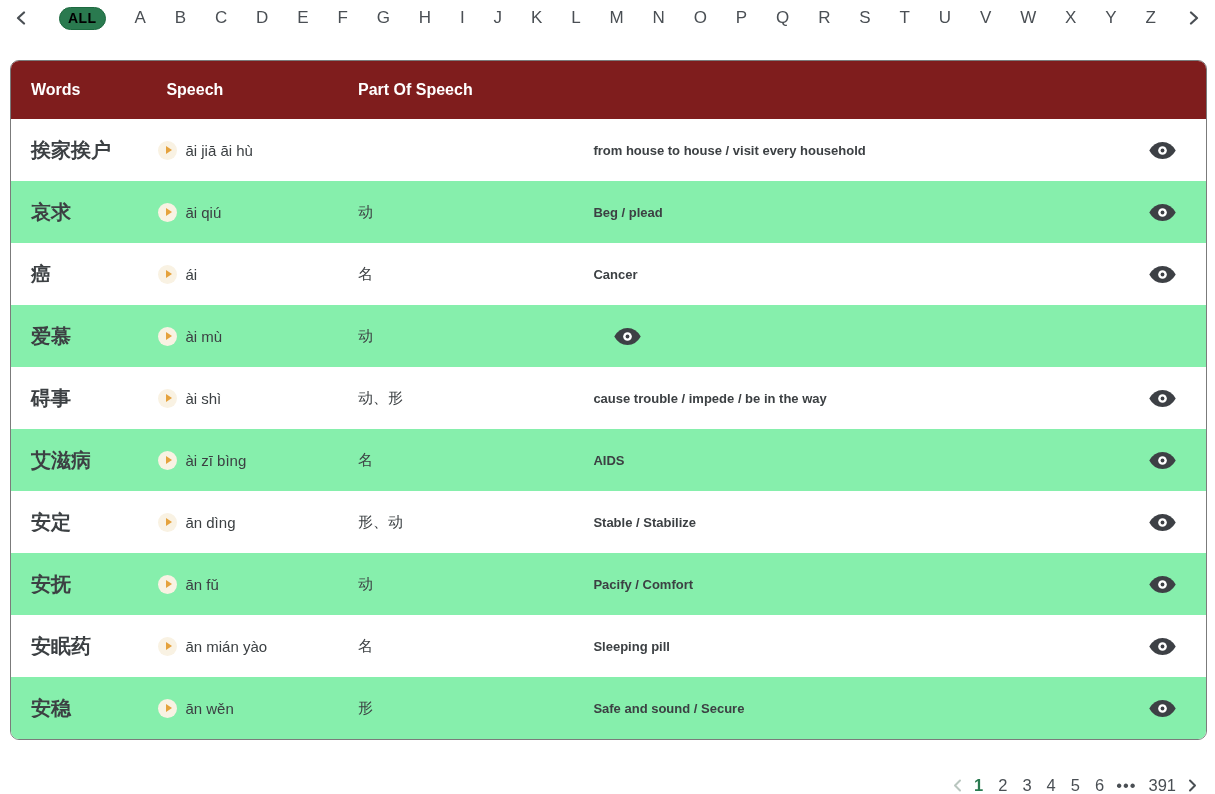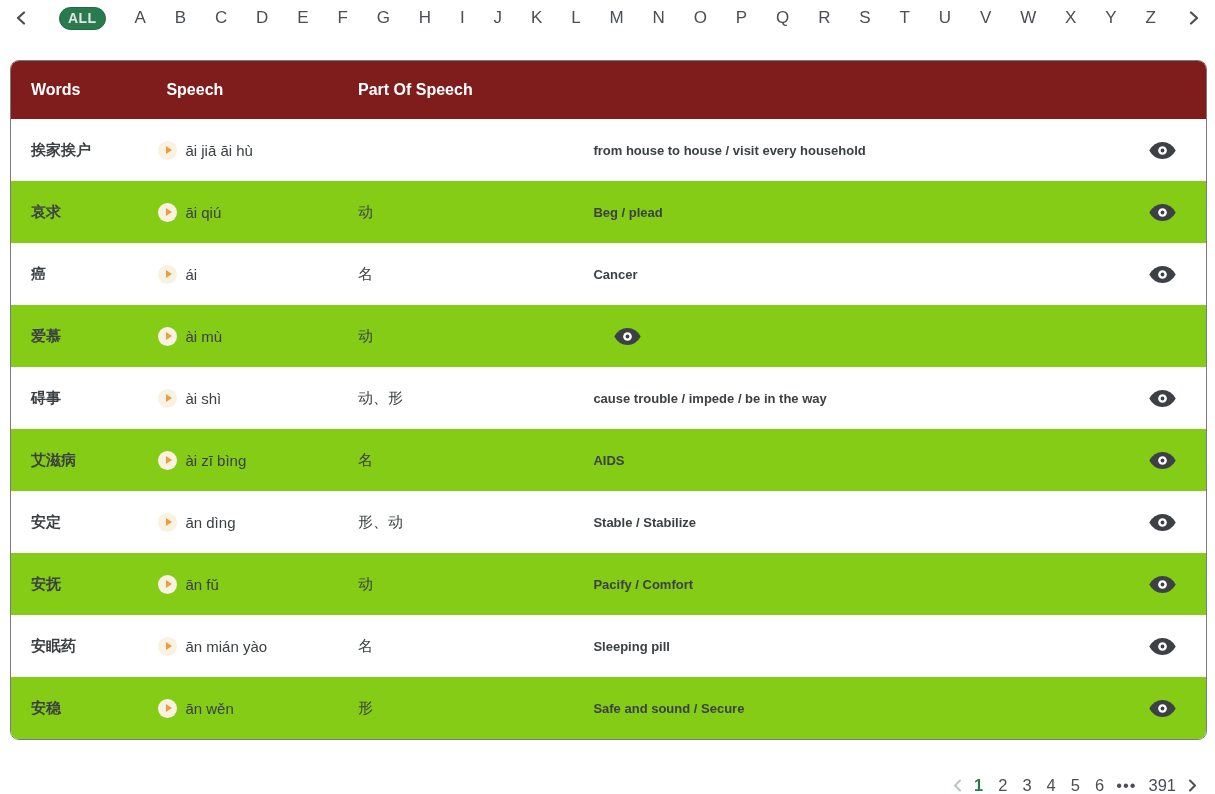--- a/index.html
+++ b/index.html
@@ -14,21 +14,21 @@
     display: flex; align-items: center; justify-content: space-between;
     margin: 5px 12px 0 12px; height: 26px;
   }
   .chev-btn {
     display: flex; align-items: center; justify-content: center;
     width: 18px; height: 20px; cursor: pointer;
   }
   .chev-btn svg { stroke: #4a4f54; stroke-width: 2.2; fill: none;
     stroke-linecap: round; stroke-linejoin: round; }
   .all-pill {
-    background: #2a7a4f; border: 1px solid #1d6a40; color: #e5e5e5;
+    background: #2a7a4f; border: 1px solid #1d6a40; color: #000000;
     font-weight: bold; font-size: 14px; padding: 2px 8px 3px 8px;
     border-radius: 12px; cursor: pointer; letter-spacing: 0.5px;
   }
   .letter {
     color: #4a4f54; font-size: 17px; cursor: pointer; line-height: 26px;
   }
   
   .vtable {
     margin: 29px 8px 0 10px;
     width: 1197px;
@@ -39,28 +39,28 @@
   }
   .thead {
     display: flex; align-items: center;
     background: #7f1d1d; color: #ffffff;
     height: 58px; font-weight: bold; font-size: 16px;
   }
   .trow {
     display: flex; align-items: center;
     height: 62px; background: #ffffff;
   }
-  .trow.alt { background: #84cc16; }
+  .trow.alt { background: #86efac; }
   .c-word  { width: 11.5%; padding-left: 20px; }
   .c-pin   { width: 16.7%; padding-left: 10px; display: flex; align-items: center; gap: 8px; }
   .c-pos   { width: 19.7%; padding-left: 10px; }
   .c-tran  { width: 44.8%; padding-left: 10px; }
   .c-act   { width: 7.3%; display: flex; justify-content: center; }
   .thead .c-pin { padding-left: 18px; }
-  .word-txt { font-size: 15px; font-weight: bold; color: #3c4043; }
+  .word-txt { font-size: 20px; font-weight: bold; color: #3c4043; }
   .pin-txt  { font-size: 15px; font-weight: normal; color: #3c4043; }
   .pos-txt  { font-size: 15px; color: #3c4043; }
   .tran-txt { font-size: 13px; font-weight: bold; color: #3c4043; }
   .play-btn {
     width: 19px; height: 19px; border-radius: 50%;
     background: #f9f2e3; display: inline-flex;
     align-items: center; justify-content: center;
     cursor: pointer; flex: none;
   }
   .play-tri {

